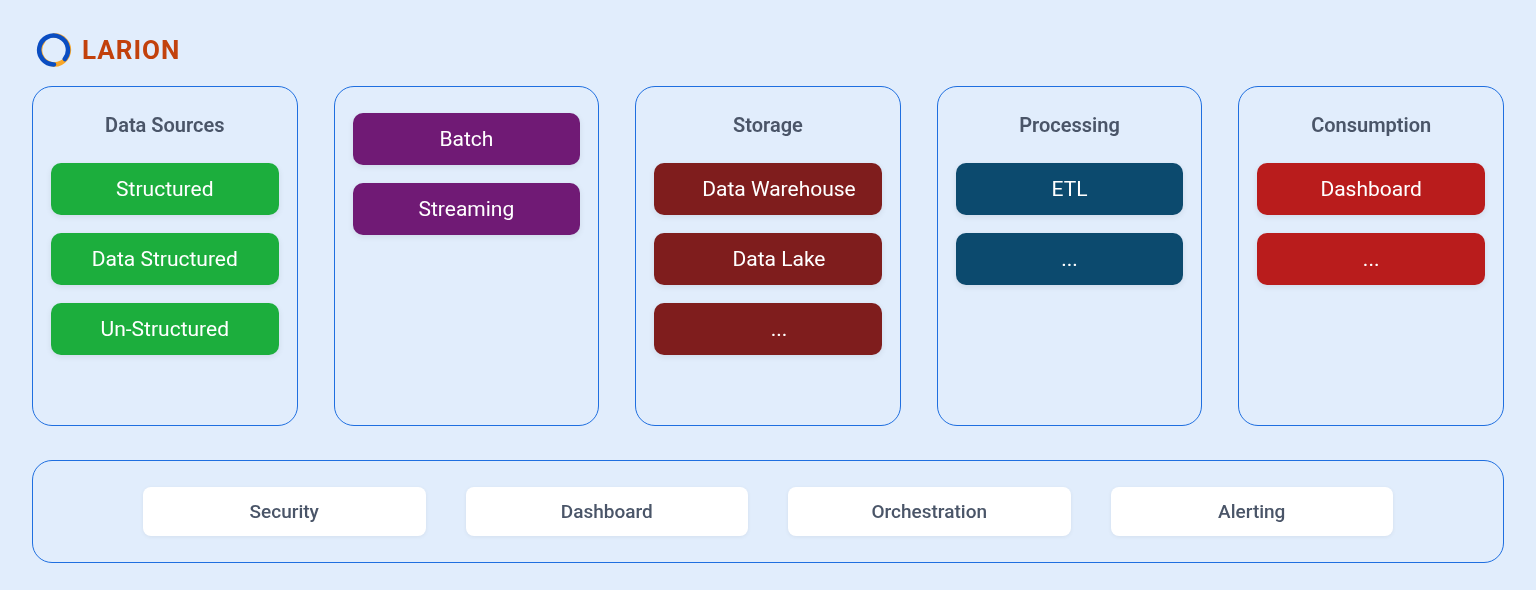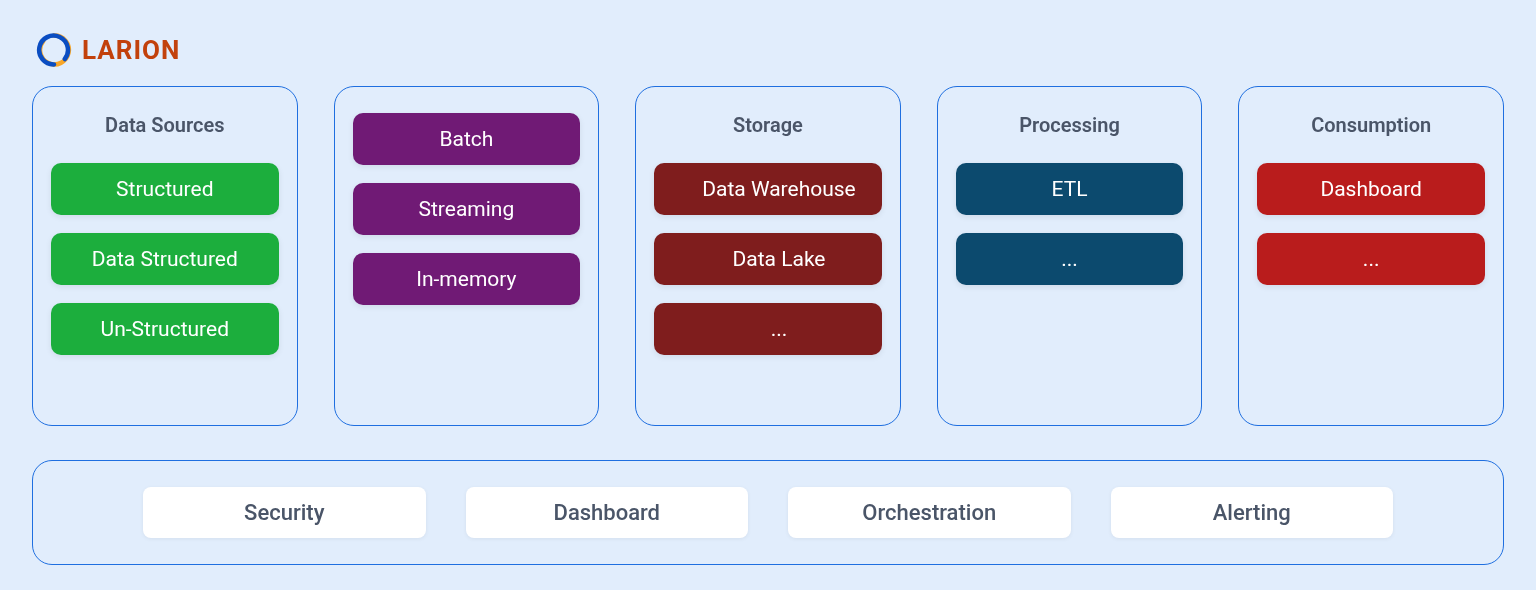--- a/index.html
+++ b/index.html
@@ -82,21 +82,21 @@
     justify-content: space-between;
     gap: 40px;
   }
   .footer-pill {
     flex: 1;
     background: #ffffff;
     border-radius: 8px;
     padding: 13px 10px;
     text-align: center;
     color: #4a5568;
-    font-size: 22px;
+    font-size: 19px;
     font-weight: 500;
     box-shadow: 0 1px 4px rgba(0,0,0,0.06);
   }
 </style>
 </head>
 <body>
 
 <div class="logo">
   <span class="logo-icon">
     <svg viewBox="0 0 40 40" width="36" height="36">
@@ -110,21 +110,20 @@
 <div class="columns">
   <div class="col">
     <div class="col-title">Data Sources</div>
     <div class="pill green">Structured</div>
     <div class="pill green">Data Structured</div>
     <div class="pill green">Un-Structured</div>
   </div>
   <div class="col">
     <div class="pill sky">Batch</div>
     <div class="pill sky">Streaming</div>
-    <div class="pill sky">In-memory</div>
   </div>
   <div class="col">
     <div class="col-title">Storage</div>
     <div class="pill orange">Data Warehouse</div>
     <div class="pill orange">Data Lake</div>
     <div class="pill orange">...</div>
   </div>
   <div class="col">
     <div class="col-title">Processing</div>
     <div class="pill purple">ETL</div>

